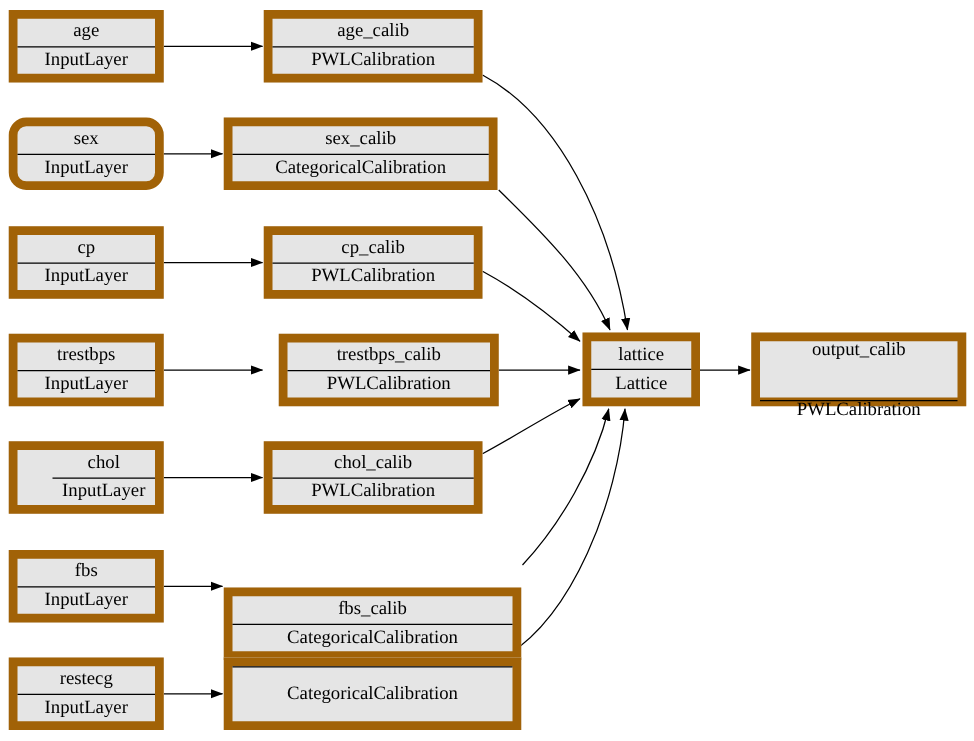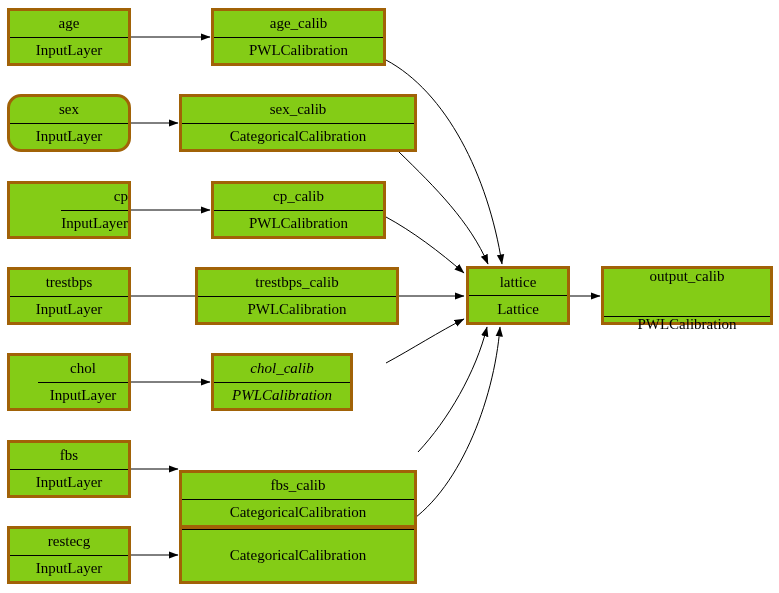--- a/index.html
+++ b/index.html
@@ -25,53 +25,53 @@
   }
   .edge {
     fill: none;
     stroke: #000000;
     stroke-width: 1;
   }
   .node {
     position: absolute;
     height: 58px;
     box-sizing: border-box;
-    border: 3px solid #a16207;
-    background: #84cc16;
+    border: 7px solid #a16207;
+    background: #e5e5e5;
     display: flex;
     flex-direction: column;
   }
   .cell {
     flex: 1;
     display: flex;
     align-items: center;
     justify-content: center;
     font-size: 15px;
     line-height: 1;
     white-space: nowrap;
   }
   .cell.subtitle {
     border-top: 1px solid #000000;
   }
   
   .n-age            { left: 7px;   top: 8px;   width: 124px; }
   .n-age_calib      { left: 211px; top: 8px;   width: 175px; }
   .n-sex            { left: 7px;   top: 94px;  width: 124px; border-radius: 14px; }
-  .n-sex_calib      { left: 179px; top: 94px;  width: 238px; }
-  .n-cp             { left: 7px;   top: 181px; width: 124px; align-items: flex-end; }
+  .n-sex_calib      { left: 179px; top: 94px;  width: 219px; }
+  .n-cp             { left: 7px;   top: 181px; width: 124px; }
   .n-cp_calib       { left: 211px; top: 181px; width: 175px; }
   .n-trestbps       { left: 7px;   top: 267px; width: 124px; }
-  .n-trestbps_calib { left: 195px; top: 267px; width: 204px; }
+  .n-trestbps_calib { left: 223px; top: 267px; width: 176px; }
   .n-chol           { left: 7px;   top: 353px; width: 124px; padding-left: 28px; }
-  .n-chol_calib     { left: 211px; top: 353px; width: 142px; font-style: italic; }
+  .n-chol_calib     { left: 211px; top: 353px; width: 175px; }
   .n-fbs            { left: 7px;   top: 440px; width: 124px; }
   .n-fbs_calib      { left: 179px; top: 440px; width: 238px; margin-top: 30px; }
   .n-restecg        { left: 7px;   top: 526px; width: 124px; justify-content: center; }
   .n-restecg_calib  { left: 179px; top: 526px; width: 238px; }
-  .n-lattice        { left: 466px; top: 266px; width: 104px;  height: 59px; }
+  .n-lattice        { left: 466px; top: 266px; width: 94px;  height: 59px; }
   .n-output_calib   { left: 601px; top: 266px; width: 172px; height: 59px; gap: 32px; }
 </style>
 </head>
 <body>
 
 <div id="canvas">
 
   <svg id="edge-layer" width="779" height="593" viewBox="0 0 779 593" xmlns="http://www.w3.org/2000/svg">
     <defs>
       <marker id="arrow" markerWidth="11" markerHeight="9" refX="9.5" refY="4.5" orient="auto" markerUnits="userSpaceOnUse">

